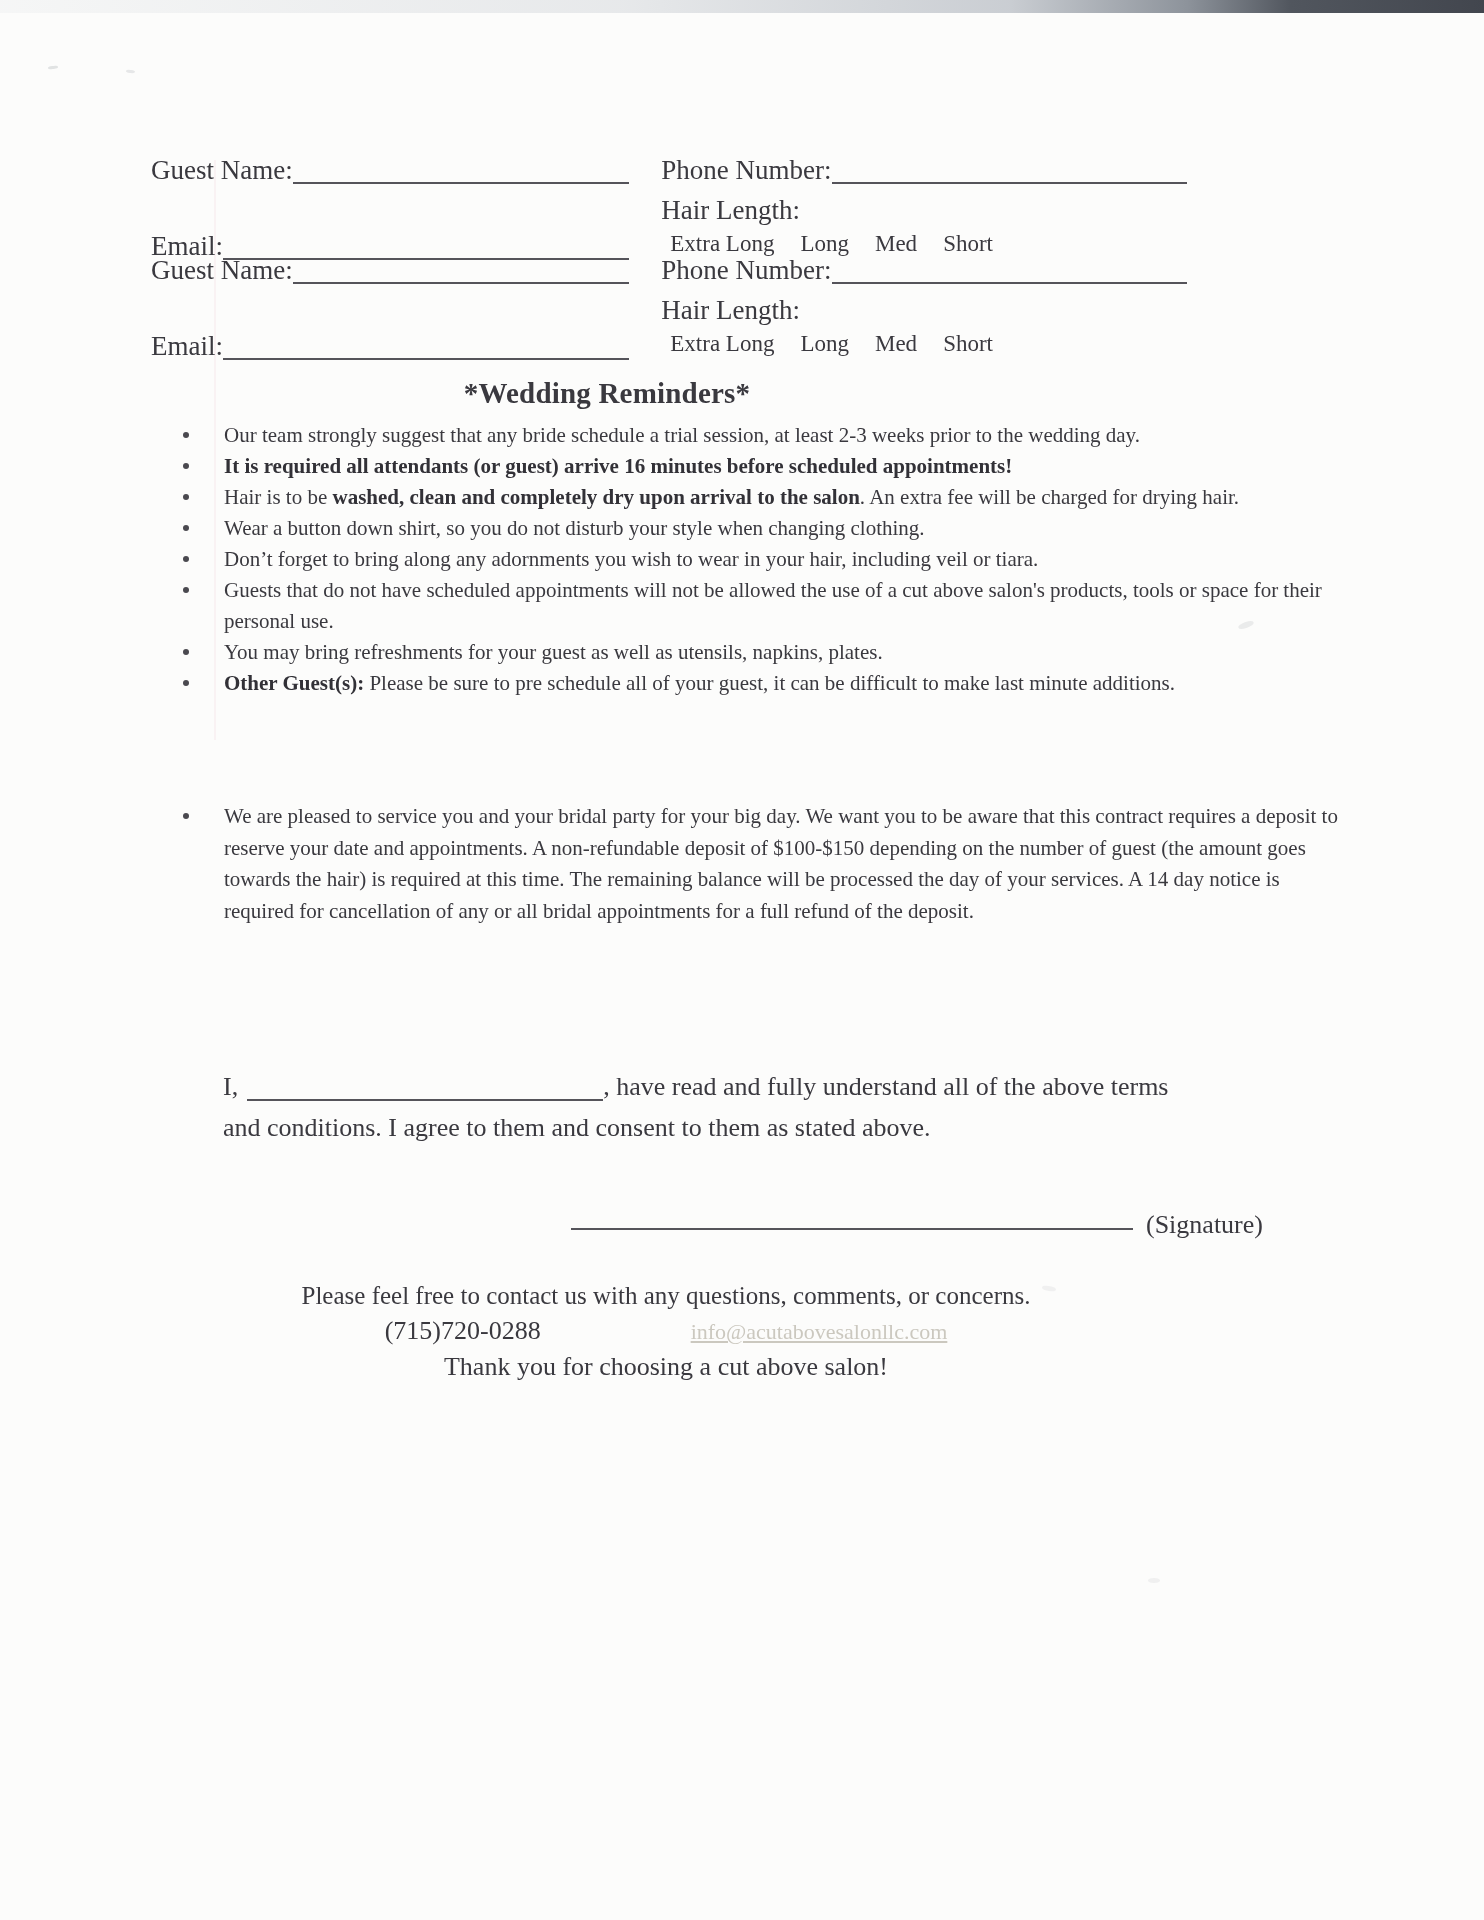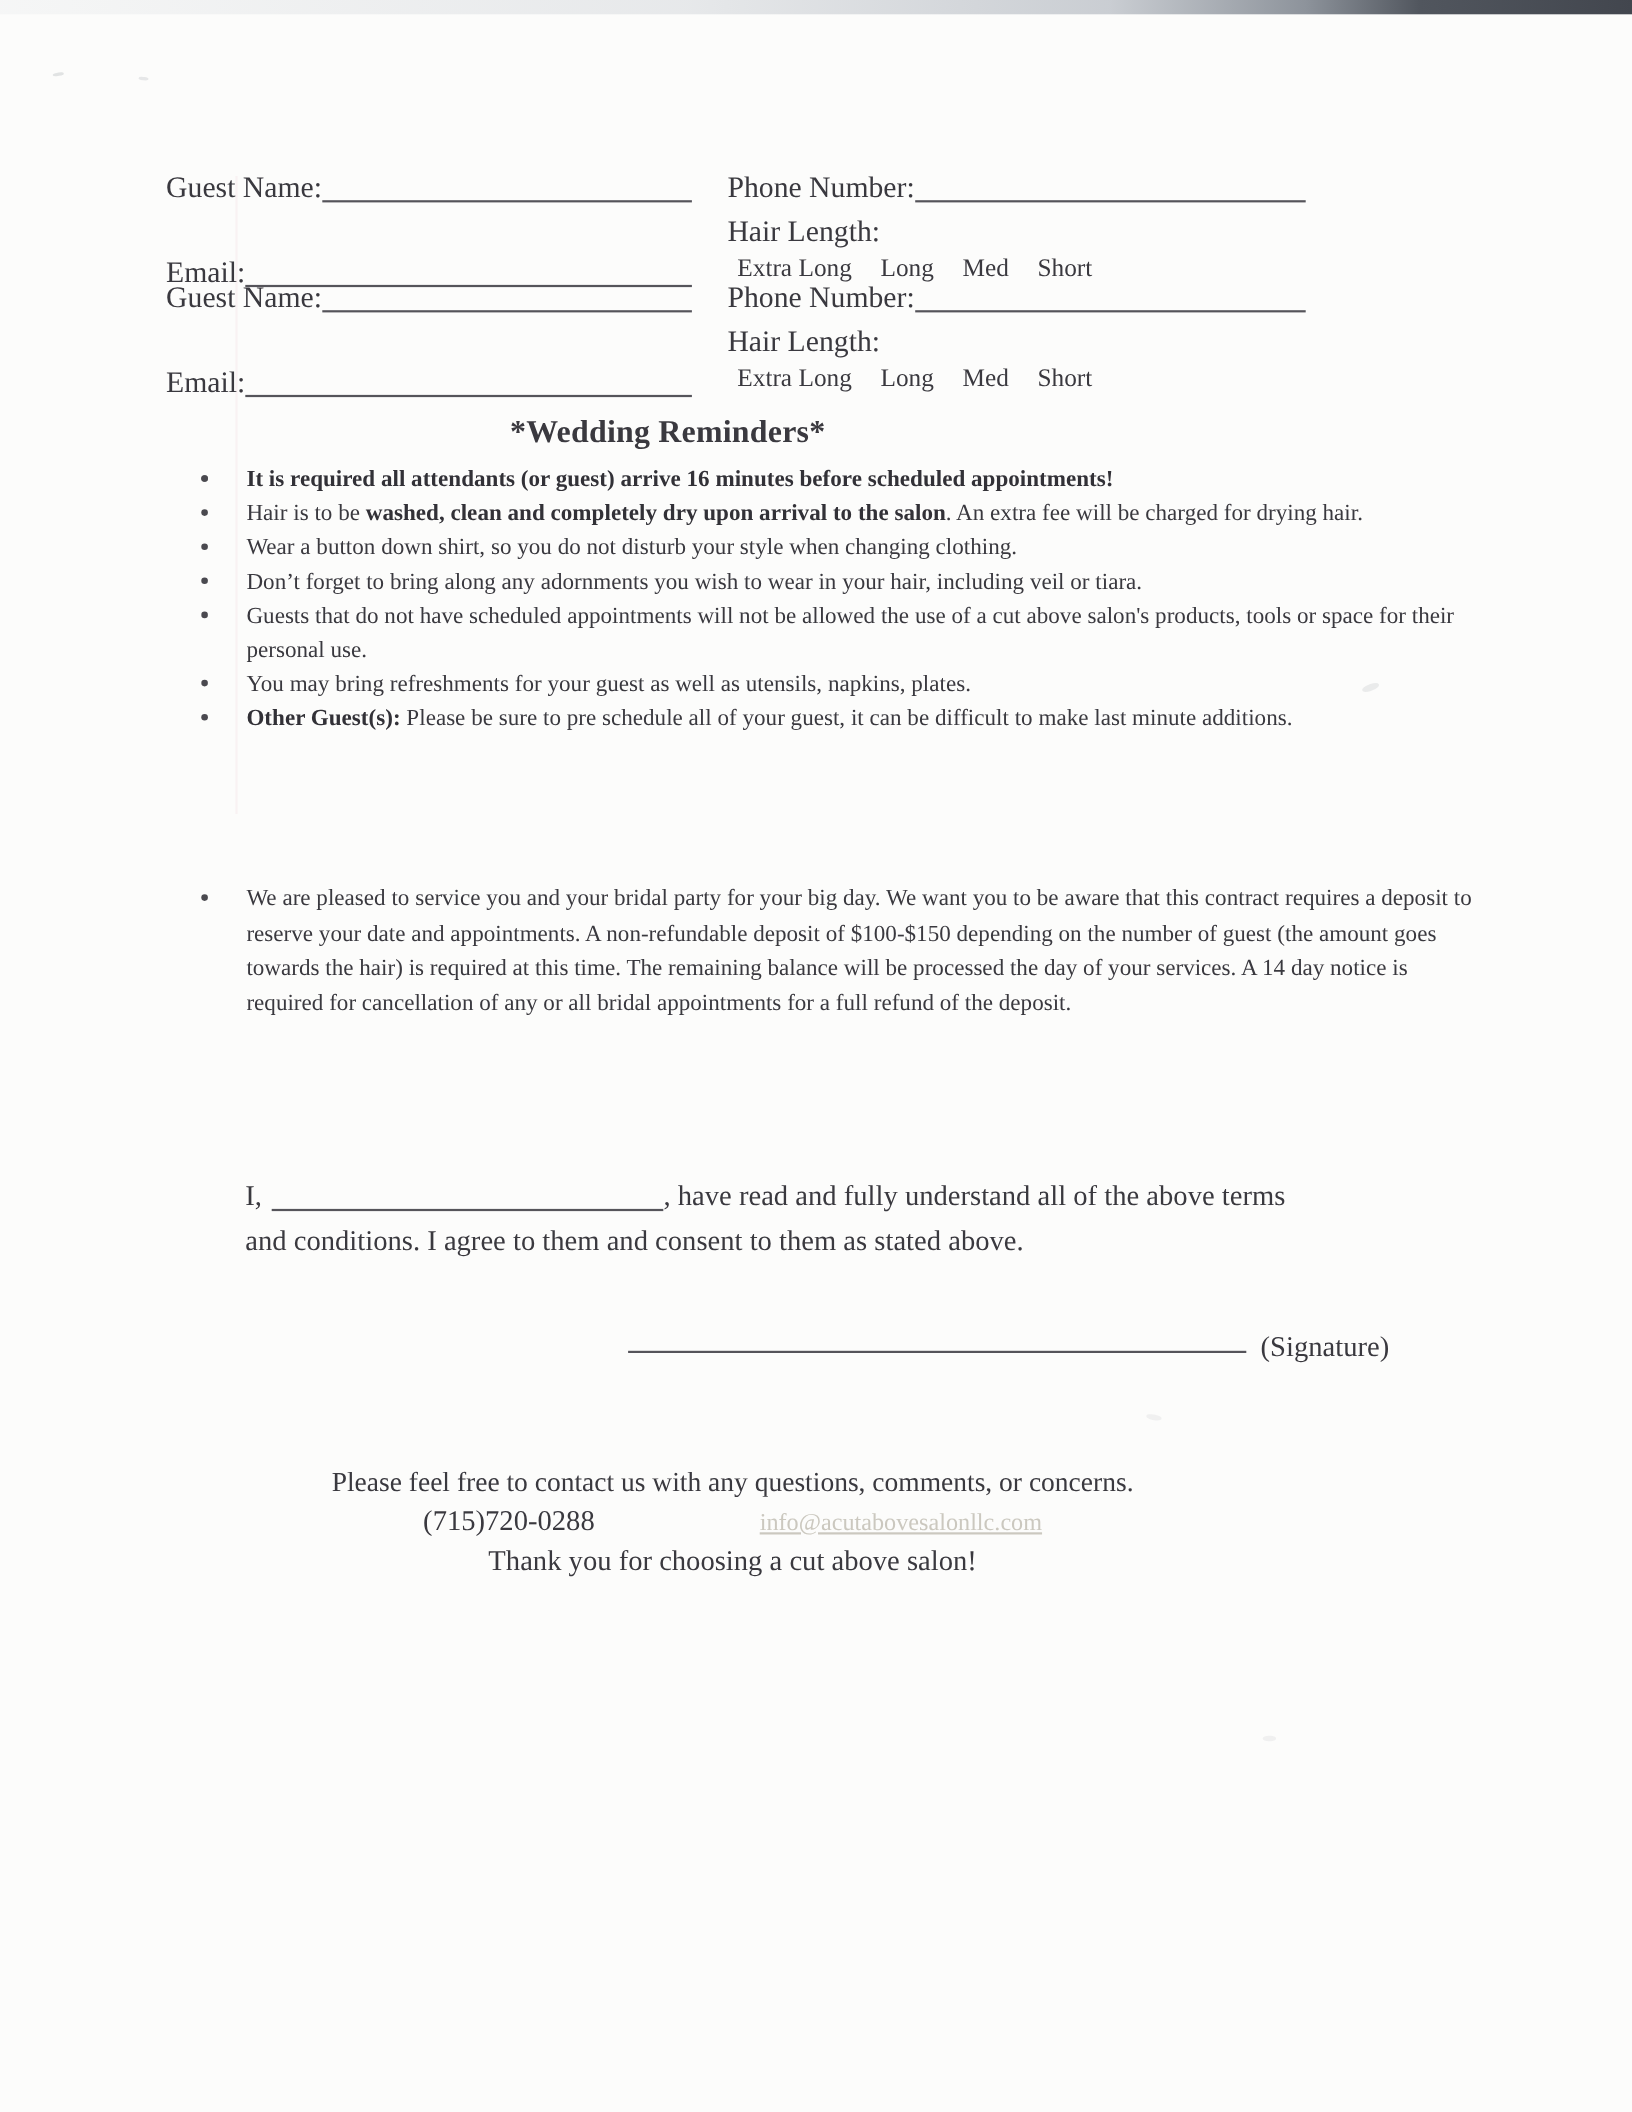--- a/index.html
+++ b/index.html
@@ -66,21 +66,21 @@
   
   .consent{position:absolute;left:223px;top:1066px;width:1120px;font-size:26px;line-height:41px;}
   .blank{display:inline-block;height:0;border-bottom:2px solid var(--line);vertical-align:-6px;}
   .consent-blank{width:356px;margin-left:9px;}
 
   
   .sig-line{position:absolute;left:571px;top:1228px;width:562px;height:0;border-bottom:2px solid var(--line);}
   .sig-label{position:absolute;left:1146px;top:1210px;font-size:26px;}
 
   
-  .contact{position:absolute;left:0;top:1330px;width:1332px;text-align:center;font-size:25px;line-height:35px;}
+  .contact{position:absolute;left:0;top:1278px;width:1332px;text-align:center;font-size:25px;line-height:35px;}
   .contact-line2{display:block;}
   .phone{font-size:26px;}
   .phone-gap{display:inline-block;width:150px;}
   .email-link{font-size:22px;color:var(--faded-link);text-decoration:underline;text-decoration-color:var(--faded-link);}
   .thanks{font-size:26px;}
 </style>
 </head>
 <body>
 
 <div class="page">
@@ -134,21 +134,21 @@
       </div>
       <div class="cell cell-right hair-cell">
         <span class="f-label">Hair Length:</span>
         <span class="hair-options"><span class="hair-opt" style="margin-left: 9px;">Extra Long</span><span class="hair-opt" style="margin-left: 26px;">Long</span><span class="hair-opt" style="margin-left: 26px;">Med</span><span class="hair-opt" style="margin-left: 26px;">Short</span></span>
       </div>
     </div>
   </div>
 
   <div class="reminders-title">*Wedding Reminders*</div>
   <ul class="bullets">
-      <li class="bullet"><span class="dot"></span></li>
+      <li class="bullet"><span class="dot"></span><span class="btext"><span>Our team strongly suggest that any bride schedule a trial session, at least 2-3 weeks prior to the wedding day.</span></span></li>
       <li class="bullet"><span class="dot"></span><span class="btext"><b>It is required all attendants (or guest) arrive 16 minutes before scheduled appointments!</b></span></li>
       <li class="bullet"><span class="dot"></span><span class="btext"><span>Hair is to be </span><b>washed, clean and completely dry upon arrival to the salon</b><span>. An extra fee will be charged for drying hair.</span></span></li>
       <li class="bullet"><span class="dot"></span><span class="btext"><span>Wear a button down shirt, so you do not disturb your style when changing clothing.</span></span></li>
       <li class="bullet"><span class="dot"></span><span class="btext"><span>Don’t forget to bring along any adornments you wish to wear in your hair, including veil or tiara.</span></span></li>
       <li class="bullet"><span class="dot"></span><span class="btext"><span>Guests that do not have scheduled appointments will not be allowed the use of a cut above salon's products, tools or space for their personal use.</span></span></li>
       <li class="bullet"><span class="dot"></span><span class="btext"><span>You may bring refreshments for your guest as well as utensils, napkins, plates.</span></span></li>
       <li class="bullet"><span class="dot"></span><span class="btext"><b>Other Guest(s): </b><span>Please be sure to pre schedule all of your guest, it can be difficult to make last minute additions.</span></span></li>
     </ul>
 
   <div class="deposit">

